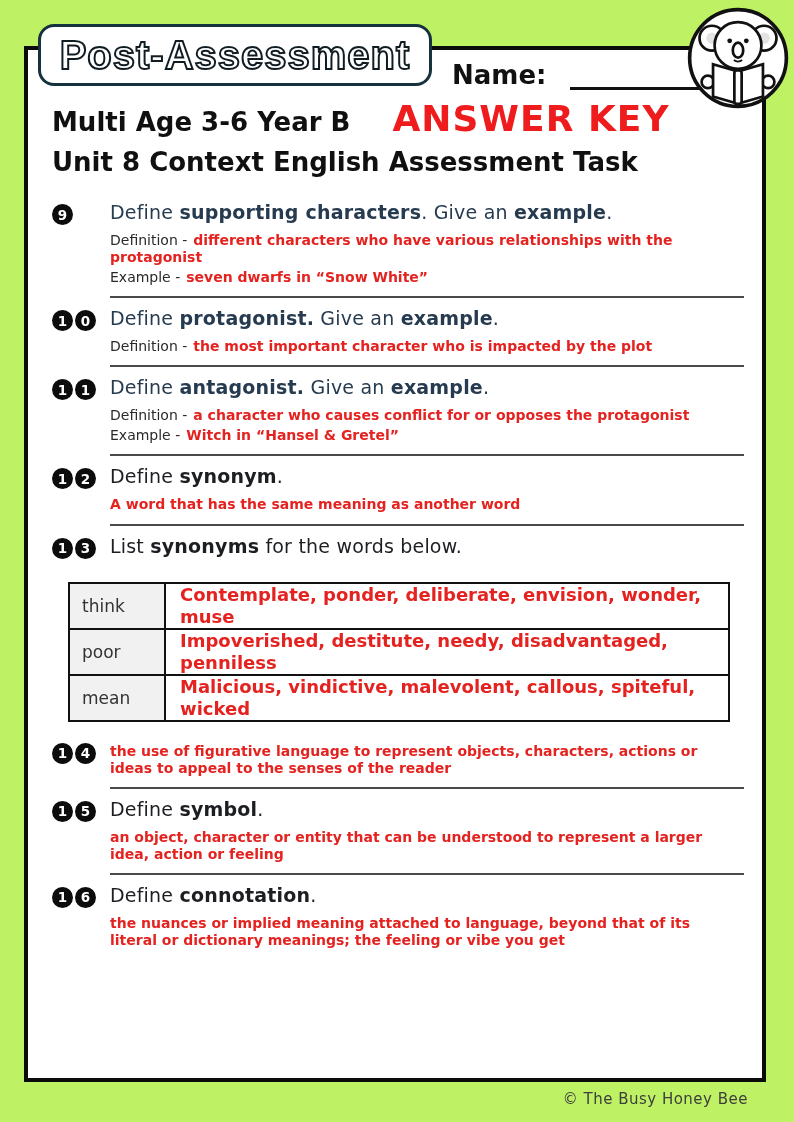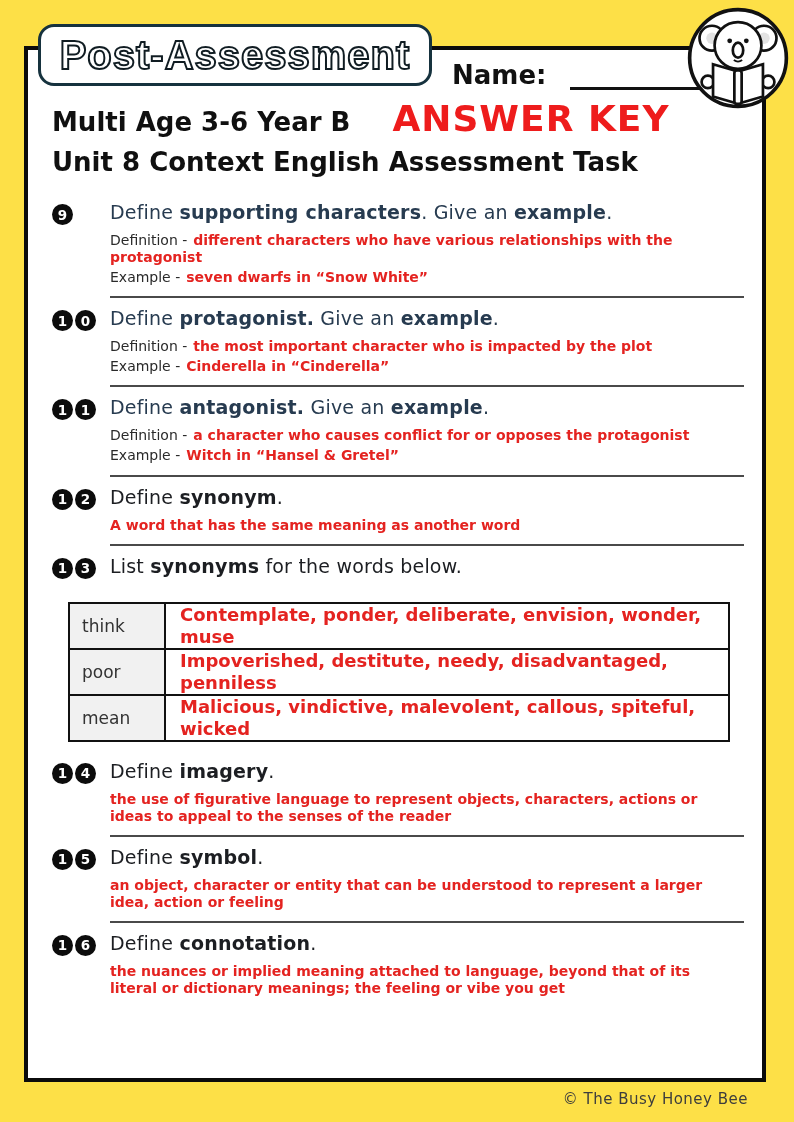--- a/index.html
+++ b/index.html
@@ -1,19 +1,19 @@
 <!DOCTYPE html>
 <html><head>
 <meta charset="utf-8">
 <style>
   * { margin:0; padding:0; box-sizing:border-box; }
   html,body { background:#ffffff; }
   body { font-family:"Liberation Sans", sans-serif; }
   .page {
-    position:relative; width:794px; height:1122px; background:#fde047;
+    position:relative; width:794px; height:1122px; background:#bef264;
     overflow:hidden; margin:0 auto;
   }
   
   .frame {
     position:absolute; left:24px; top:46px; width:742px; height:1036px;
     border:4px solid #0b0b0b; background:#fff; z-index:1;
   }
   
   .banner-box {
     position:absolute; left:38px; top:24px; width:394px; height:62px;
@@ -137,21 +137,20 @@
       <div class="divider"></div>
 
       <div class="q">
         <div class="q-num">
           <span class="digit">1</span>
           <span class="digit">0</span>
         </div>
         <div class="q-body">
           <p class="prompt navy"><span>Define </span><b>protagonist.</b><span> </span><span>Give an </span><b>example</b><span>.</span></p>
           <p class="ans-line"><span class="lab">Definition -</span><span class="red">the most important character who is impacted by the plot</span></p>
-          <p class="ans-line"><span class="lab">Example -</span><span class="red">Cinderella in “Cinderella”</span></p>
         </div>
       </div>
       <div class="divider"></div>
 
       <div class="q">
         <div class="q-num">
           <span class="digit">1</span>
           <span class="digit">1</span>
         </div>
         <div class="q-body">
@@ -199,21 +198,20 @@
           </tr>
         </tbody>
       </table>
 
       <div class="q">
         <div class="q-num">
           <span class="digit">1</span>
           <span class="digit">4</span>
         </div>
         <div class="q-body">
-          <p class="prompt"><span>Define </span><b>imagery</b><span>.</span></p>
           <p class="ans-line"><span class="red">the use of figurative language to represent objects, characters, actions or ideas to appeal to the senses of the reader</span></p>
         </div>
       </div>
       <div class="divider"></div>
 
       <div class="q">
         <div class="q-num">
           <span class="digit">1</span>
           <span class="digit">5</span>
         </div>

